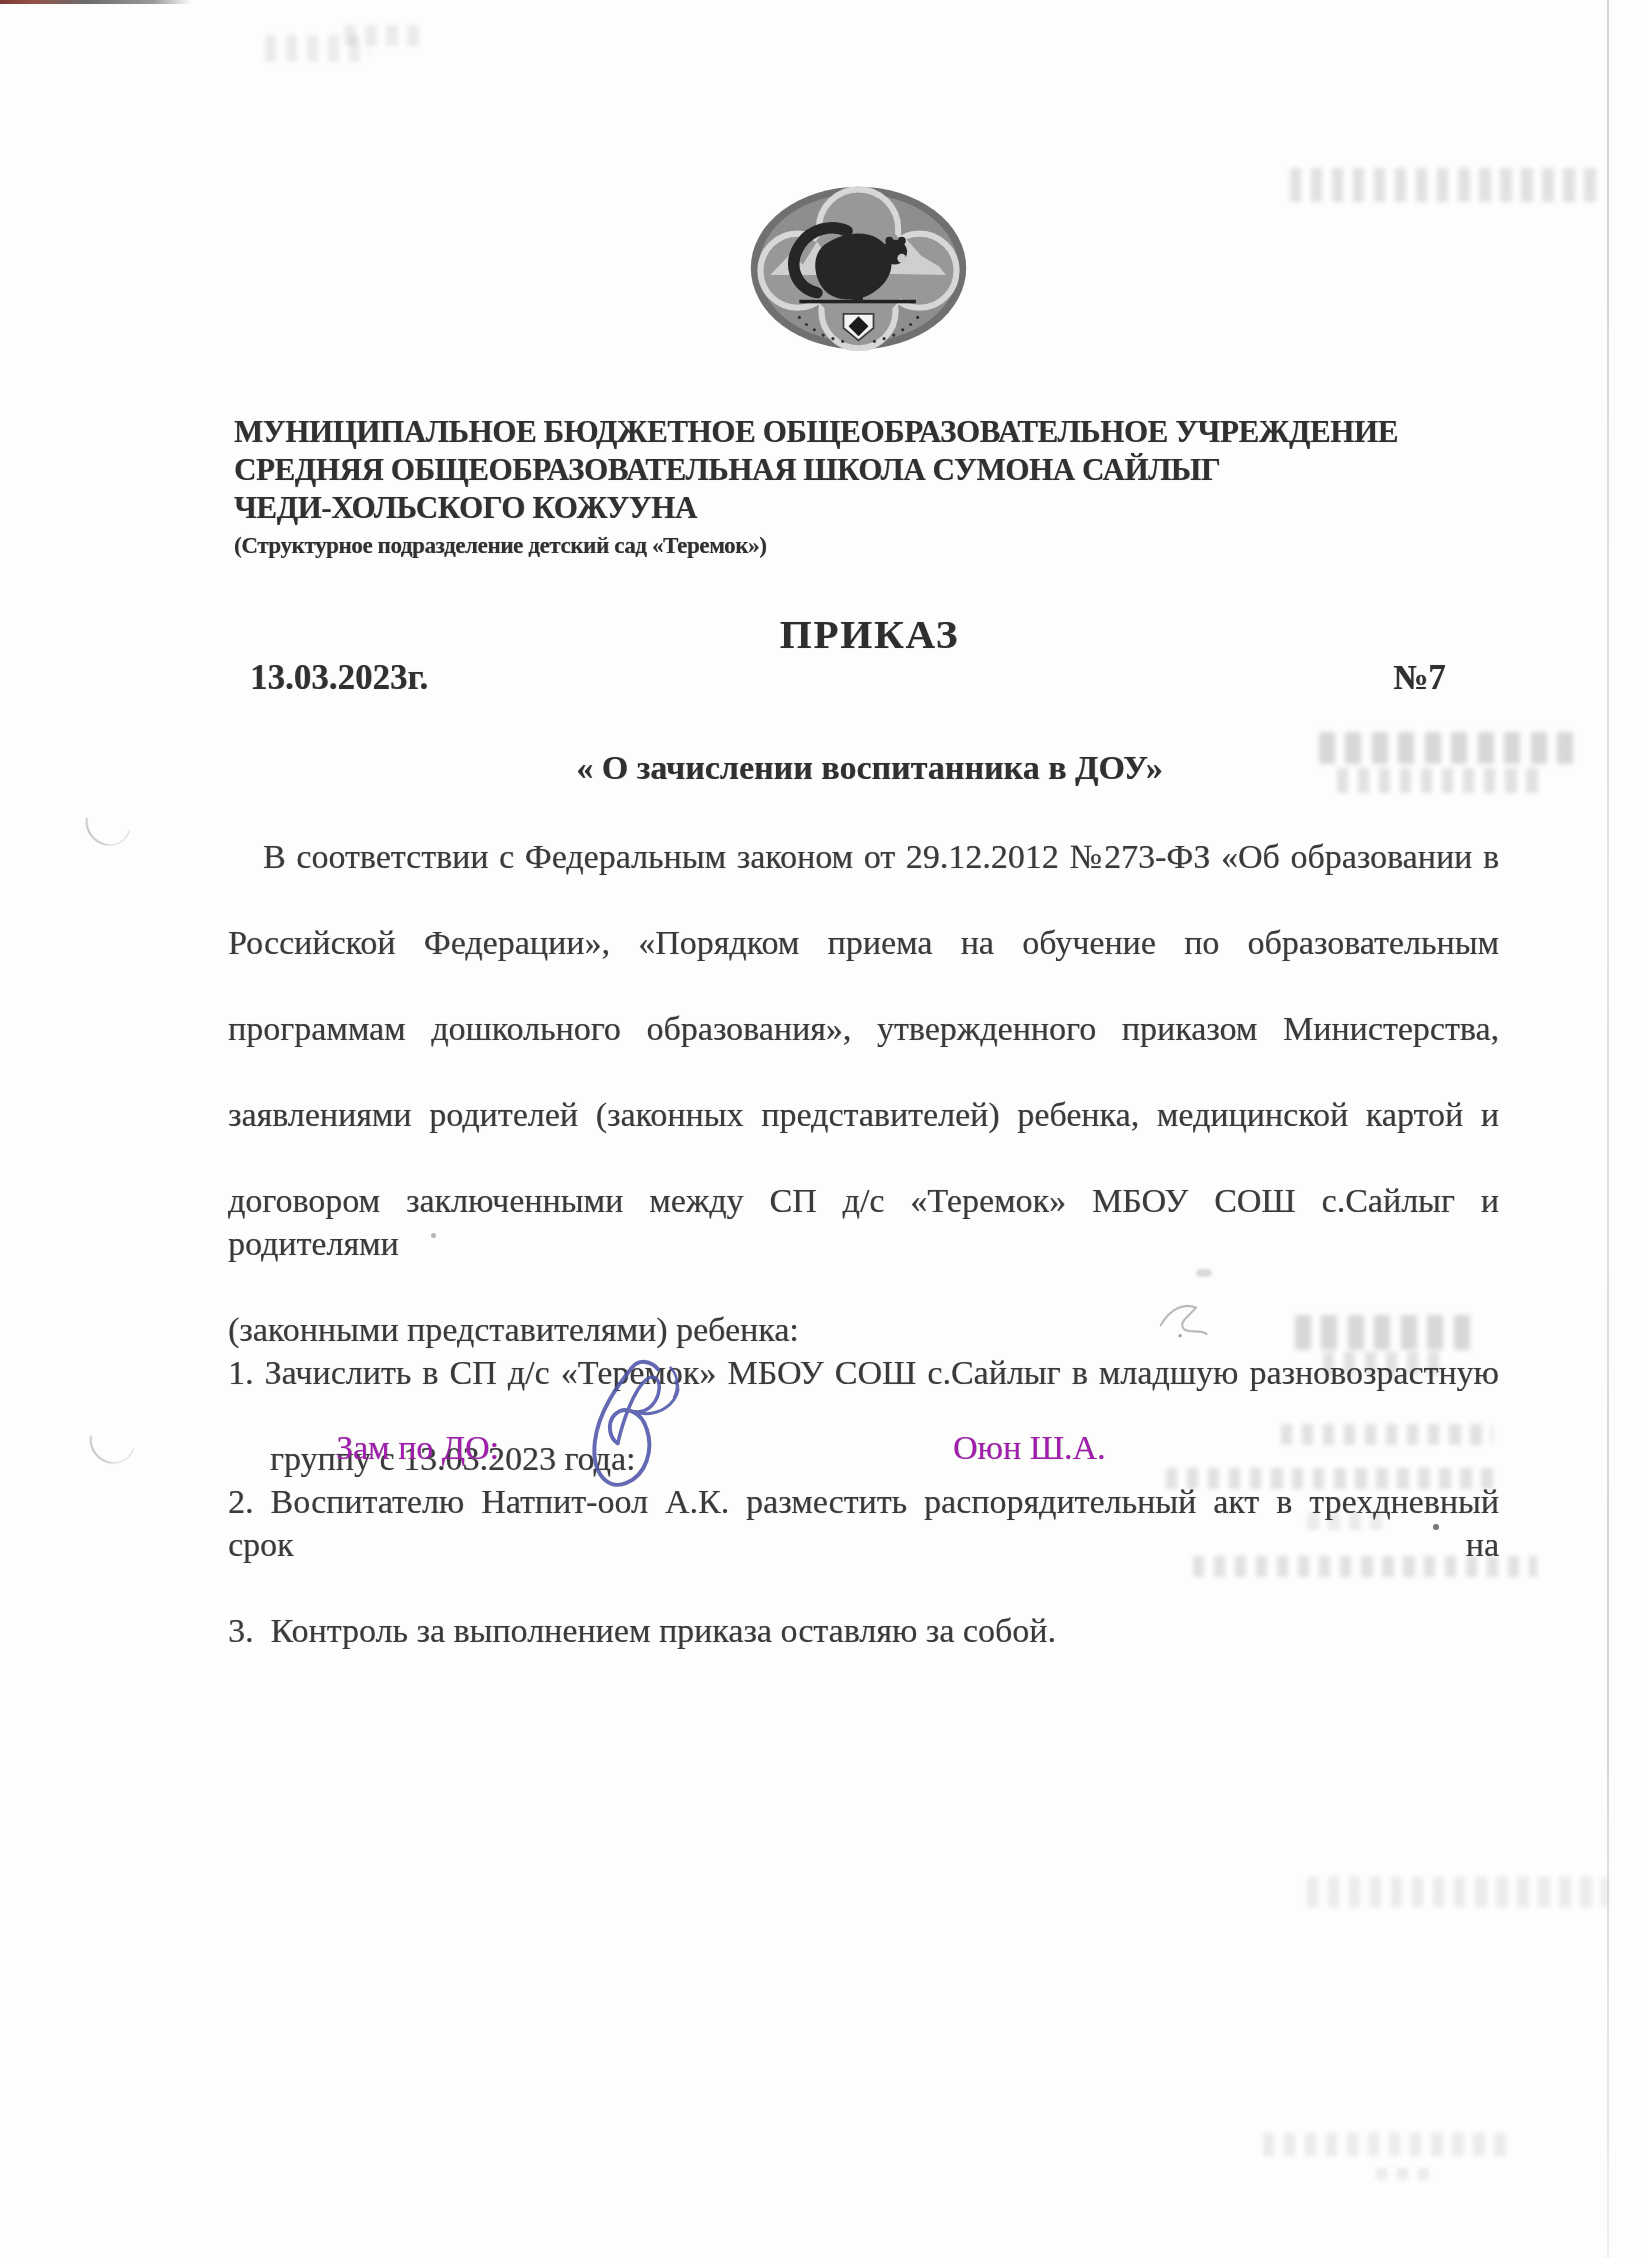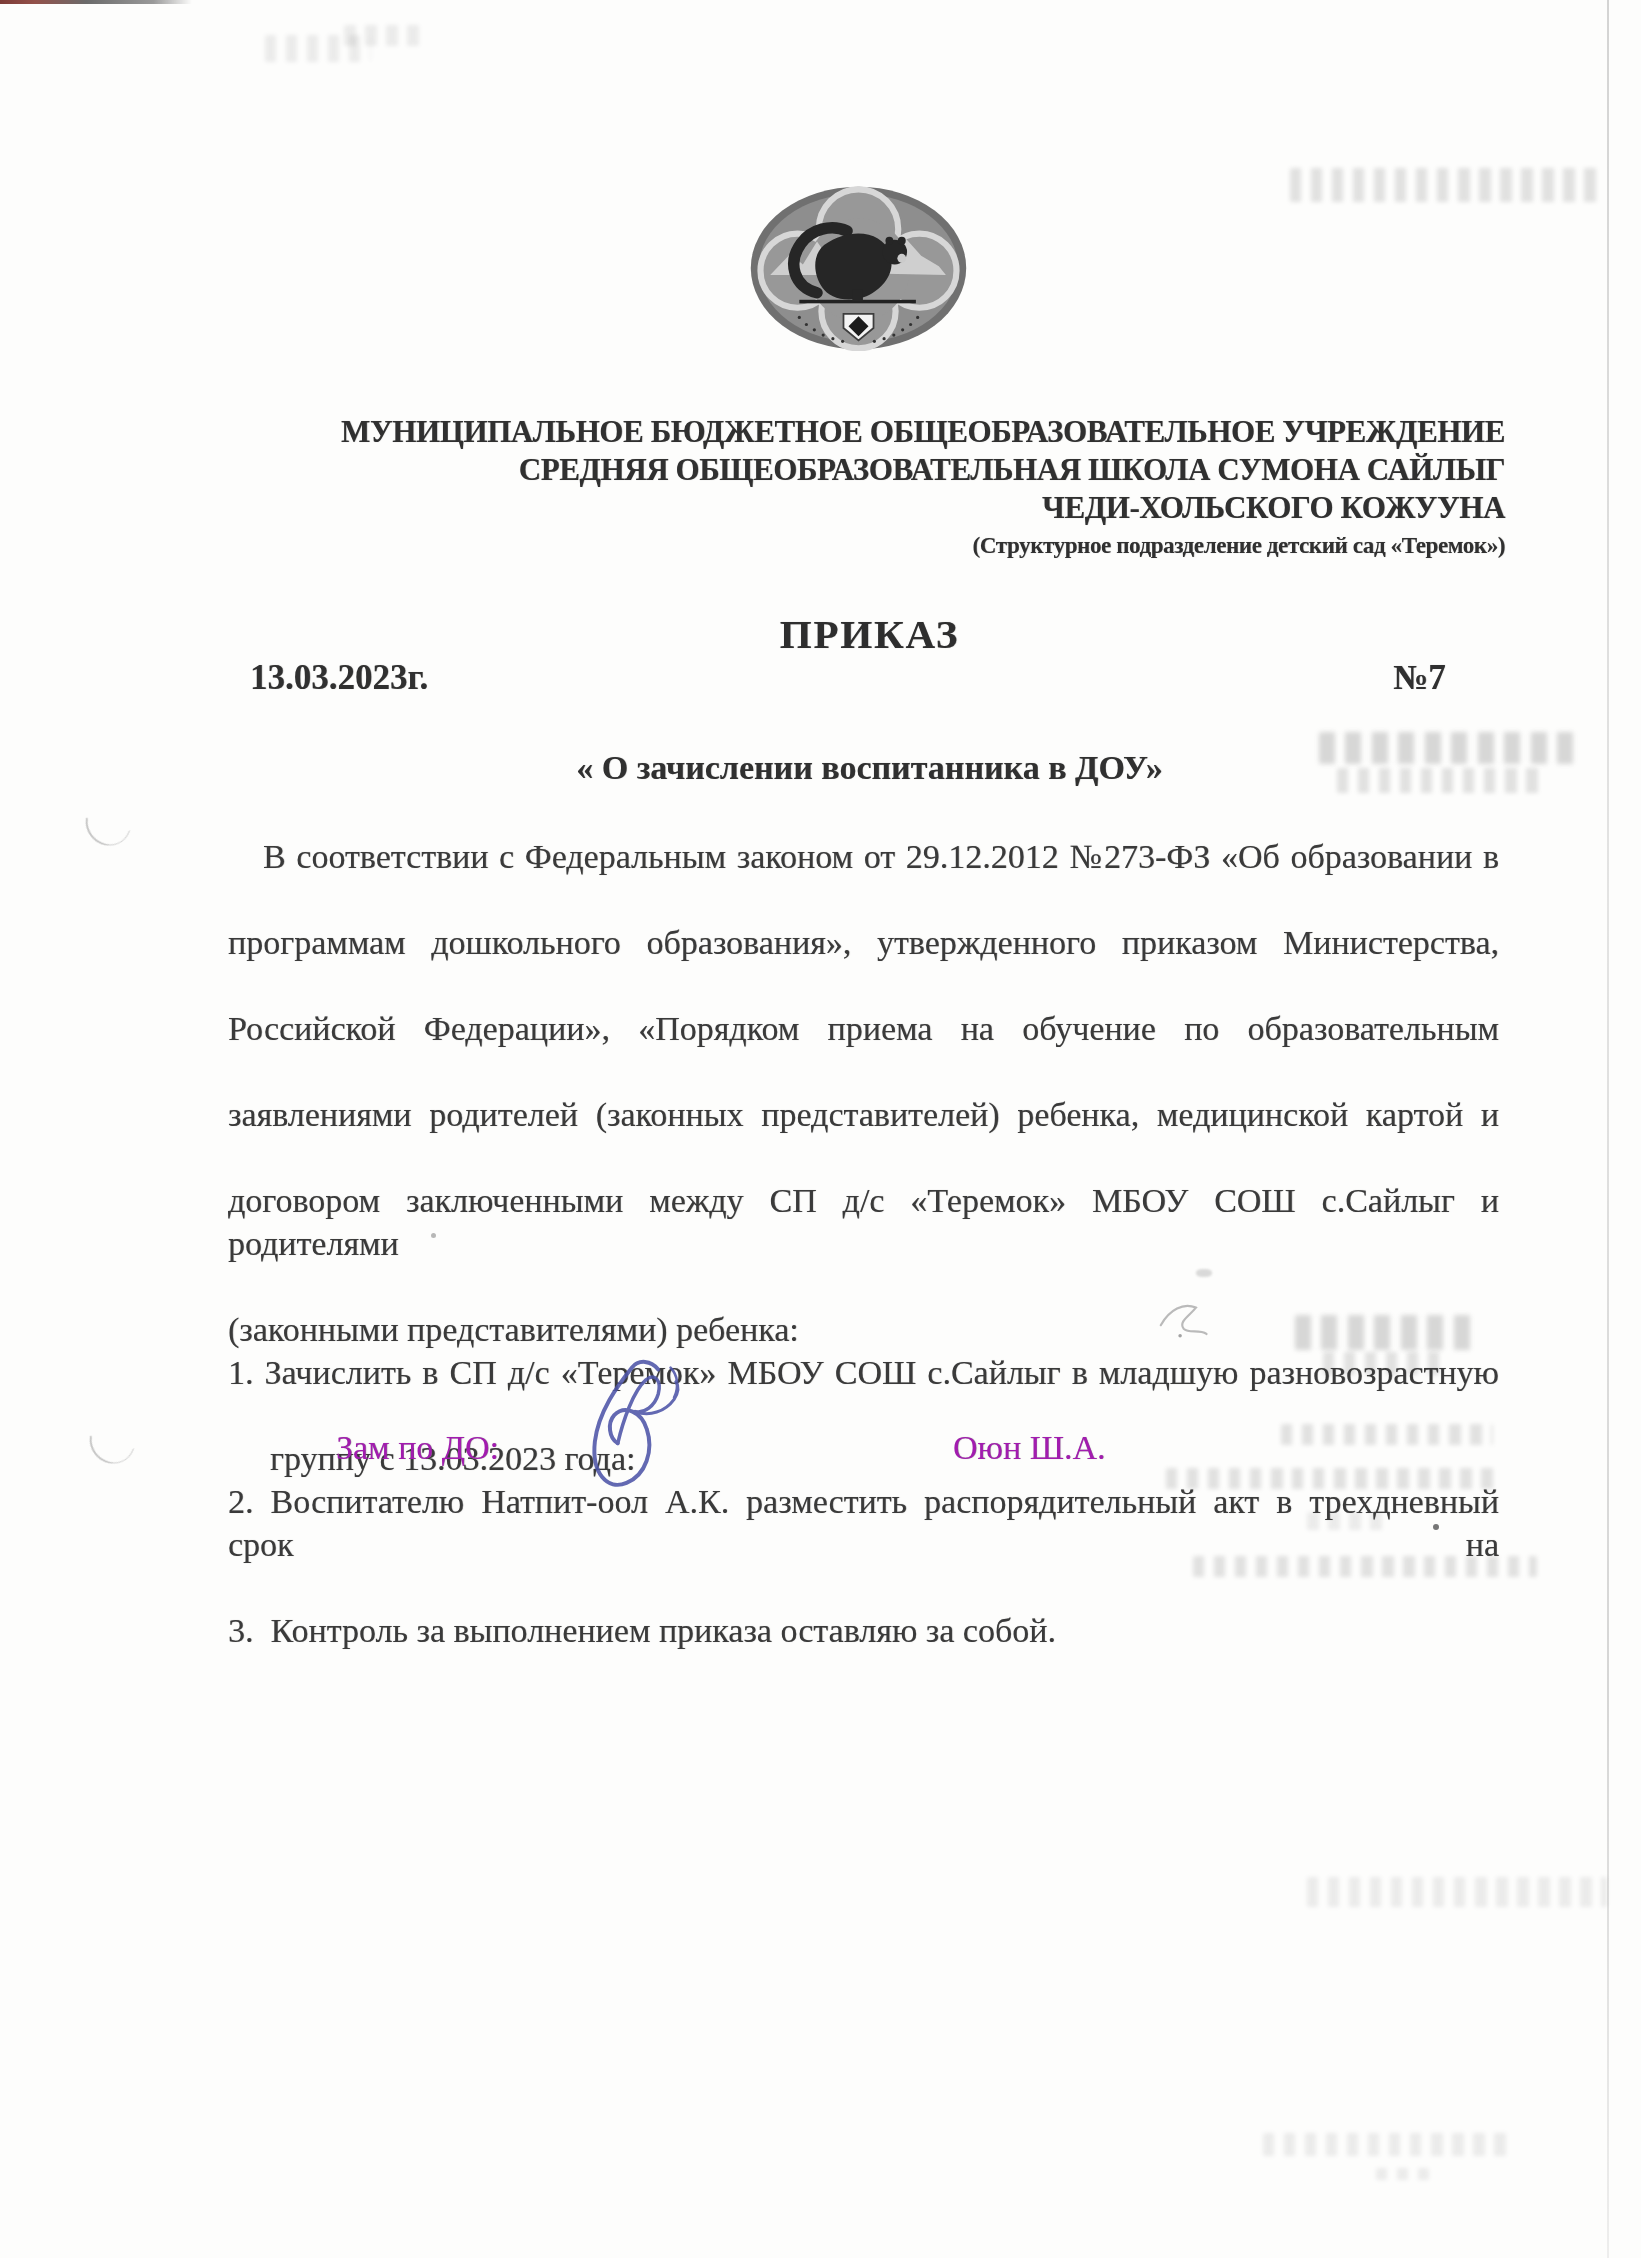--- a/index.html
+++ b/index.html
@@ -13,21 +13,21 @@
     color:#383838;
   }
   .ink { text-shadow:0.4px 0.4px 0.7px rgba(70,70,70,.55); }
 
   
   .logo { position:absolute; left:748px; top:185px; width:221px; height:166px; filter:blur(0.4px) contrast(.95); }
 
   
   .org-header {
     position:absolute; left:234px; top:413px; width:1271px;
-    text-align:right; font-weight:700;
+    text-align:left; font-weight:700;
     font-size:31px; line-height:38px; letter-spacing:-0.4px;
     color:#303030;
   }
   .org-header .sub { font-size:23px; }
 
   
   .doc-title {
     position:absolute; left:234px; top:610px; width:1271px;
     text-align:center; font-weight:700; font-size:41px; letter-spacing:1.8px; color:#2e2e2e;
   }
@@ -155,22 +155,22 @@
 
   <div class="doc-title ink">ПРИКАЗ</div>
   <div class="date-row ink">
     <span class="date">13.03.2023г.</span>
     <span class="num">№7</span>
   </div>
   <div class="subject ink">« О зачислении воспитанника в ДОУ»</div>
 
   <div class="body-text ink">
     <div class="jline ind1">В соответствии с Федеральным законом от 29.12.2012 №273-ФЗ «Об образовании в</div>
+    <div class="jline">Российской Федерации», «Порядком приема на обучение по образовательным</div>
     <div class="jline">программам дошкольного образования», утвержденного приказом Министерства,</div>
-    <div class="jline">Российской Федерации», «Порядком приема на обучение по образовательным</div>
     <div class="jline">заявлениями родителей (законных представителей) ребенка, медицинской картой и</div>
     <div class="jline">договором заключенными между СП д/с «Теремок» МБОУ СОШ с.Сайлыг и родителями</div>
     <div class="plain">(законными представителями) ребенка:</div>
     <div class="jline">1. Зачислить в СП д/с «Теремок» МБОУ СОШ с.Сайлыг в младшую разновозрастную</div>
     <div class="plain ind2">группу с 13.03.2023 года:</div>
     <div class="jline">2. Воспитателю Натпит-оол А.К. разместить распорядительный акт в трехдневный срок на</div>
     <div class="plain">3.  Контроль за выполнением приказа оставляю за собой.</div>
   </div>
 
   <div class="sig-row ink">

